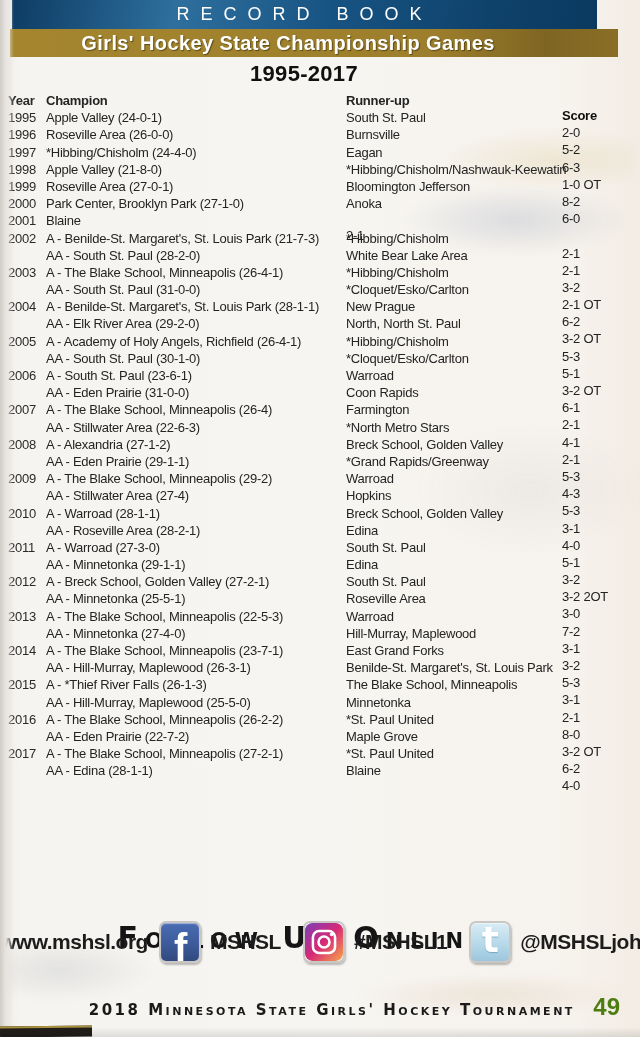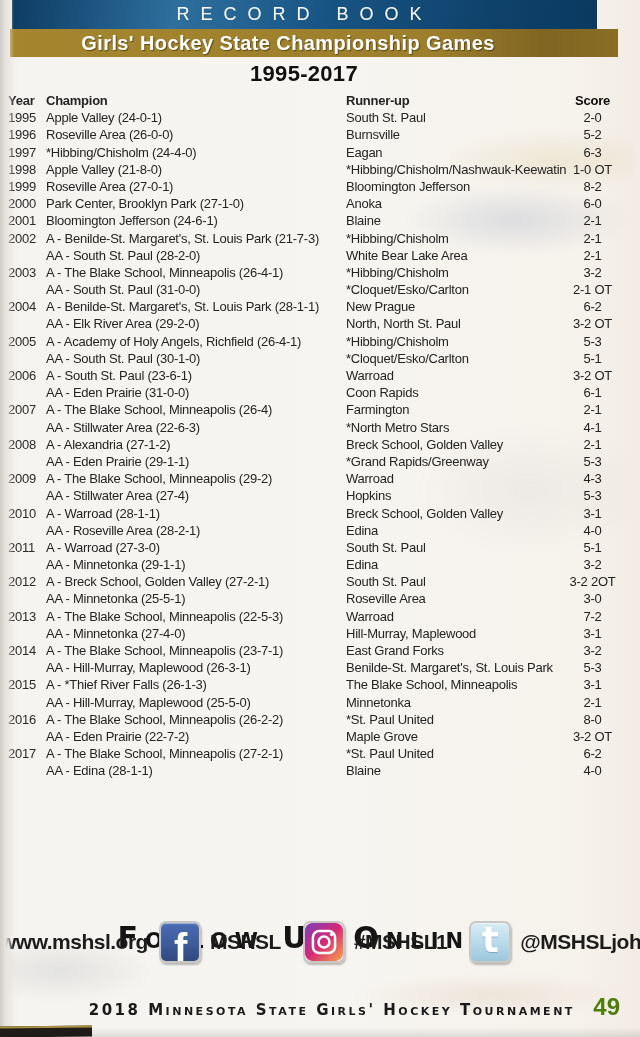--- a/index.html
+++ b/index.html
@@ -26,21 +26,21 @@
     display:flex;align-items:center;}
   .bar-gold span{display:block;width:100%;text-align:center;padding-right:52px;box-sizing:border-box;
     color:#fff;font-size:20px;font-weight:bold;letter-spacing:0.4px;
     text-shadow:1px 1px 1px rgba(40,30,0,0.55);white-space:nowrap;}
   .year-range{position:absolute;top:61px;left:0;width:608px;text-align:center;
     font-size:22px;font-weight:bold;color:#101010;letter-spacing:0.3px;}
   
   .rtable{position:absolute;top:92px;left:8px;width:618px;font-size:13px;letter-spacing:-0.25px;}
   .trow{display:grid;grid-template-columns:38px 300px 216px 1fr;height:17.2px;line-height:17.2px;white-space:nowrap;}
   .thead{font-weight:bold;color:#0d0d0d;}
-  .c-score{text-align:center;padding-right:3px;}
+  .c-score{text-align:left;padding-right:3px;margin-top:15px;}
   .c-year{color:#2a2a2a;}
   .c-champ,.c-runner{overflow:visible;color:#242424;}
   
   .follow-heading{position:absolute;top:920px;left:0;width:628px;text-align:center;
     font-variant:small-caps;font-size:30px;font-weight:600;letter-spacing:7px;color:#141414;
     font-family:"DejaVu Sans",sans-serif;}
   .social-row{position:absolute;top:916px;left:0;width:640px;height:52px;
     display:flex;align-items:center;}
   .social-label{font-weight:bold;font-size:21px;letter-spacing:-0.5px;color:#1c1c1c;white-space:nowrap;}
   .site-label{margin-left:0px;}
@@ -136,21 +136,20 @@
 
       <div class="trow">
         <span class="c-year">2000</span>
         <span class="c-champ">Park Center, Brooklyn Park (27-1-0)</span>
         <span class="c-runner">Anoka</span>
         <span class="c-score">6-0</span>
       </div>
 
       <div class="trow">
         <span class="c-year">2001</span>
-        <span class="c-champ">Bloomington Jefferson (24-6-1)</span>
         <span class="c-runner">Blaine</span>
         <span class="c-score">2-1</span>
       </div>
 
       <div class="trow">
         <span class="c-year">2002</span>
         <span class="c-champ">A - Benilde-St. Margaret's, St. Louis Park (21-7-3)</span>
         <span class="c-runner">*Hibbing/Chisholm</span>
         <span class="c-score">2-1</span>
       </div>

